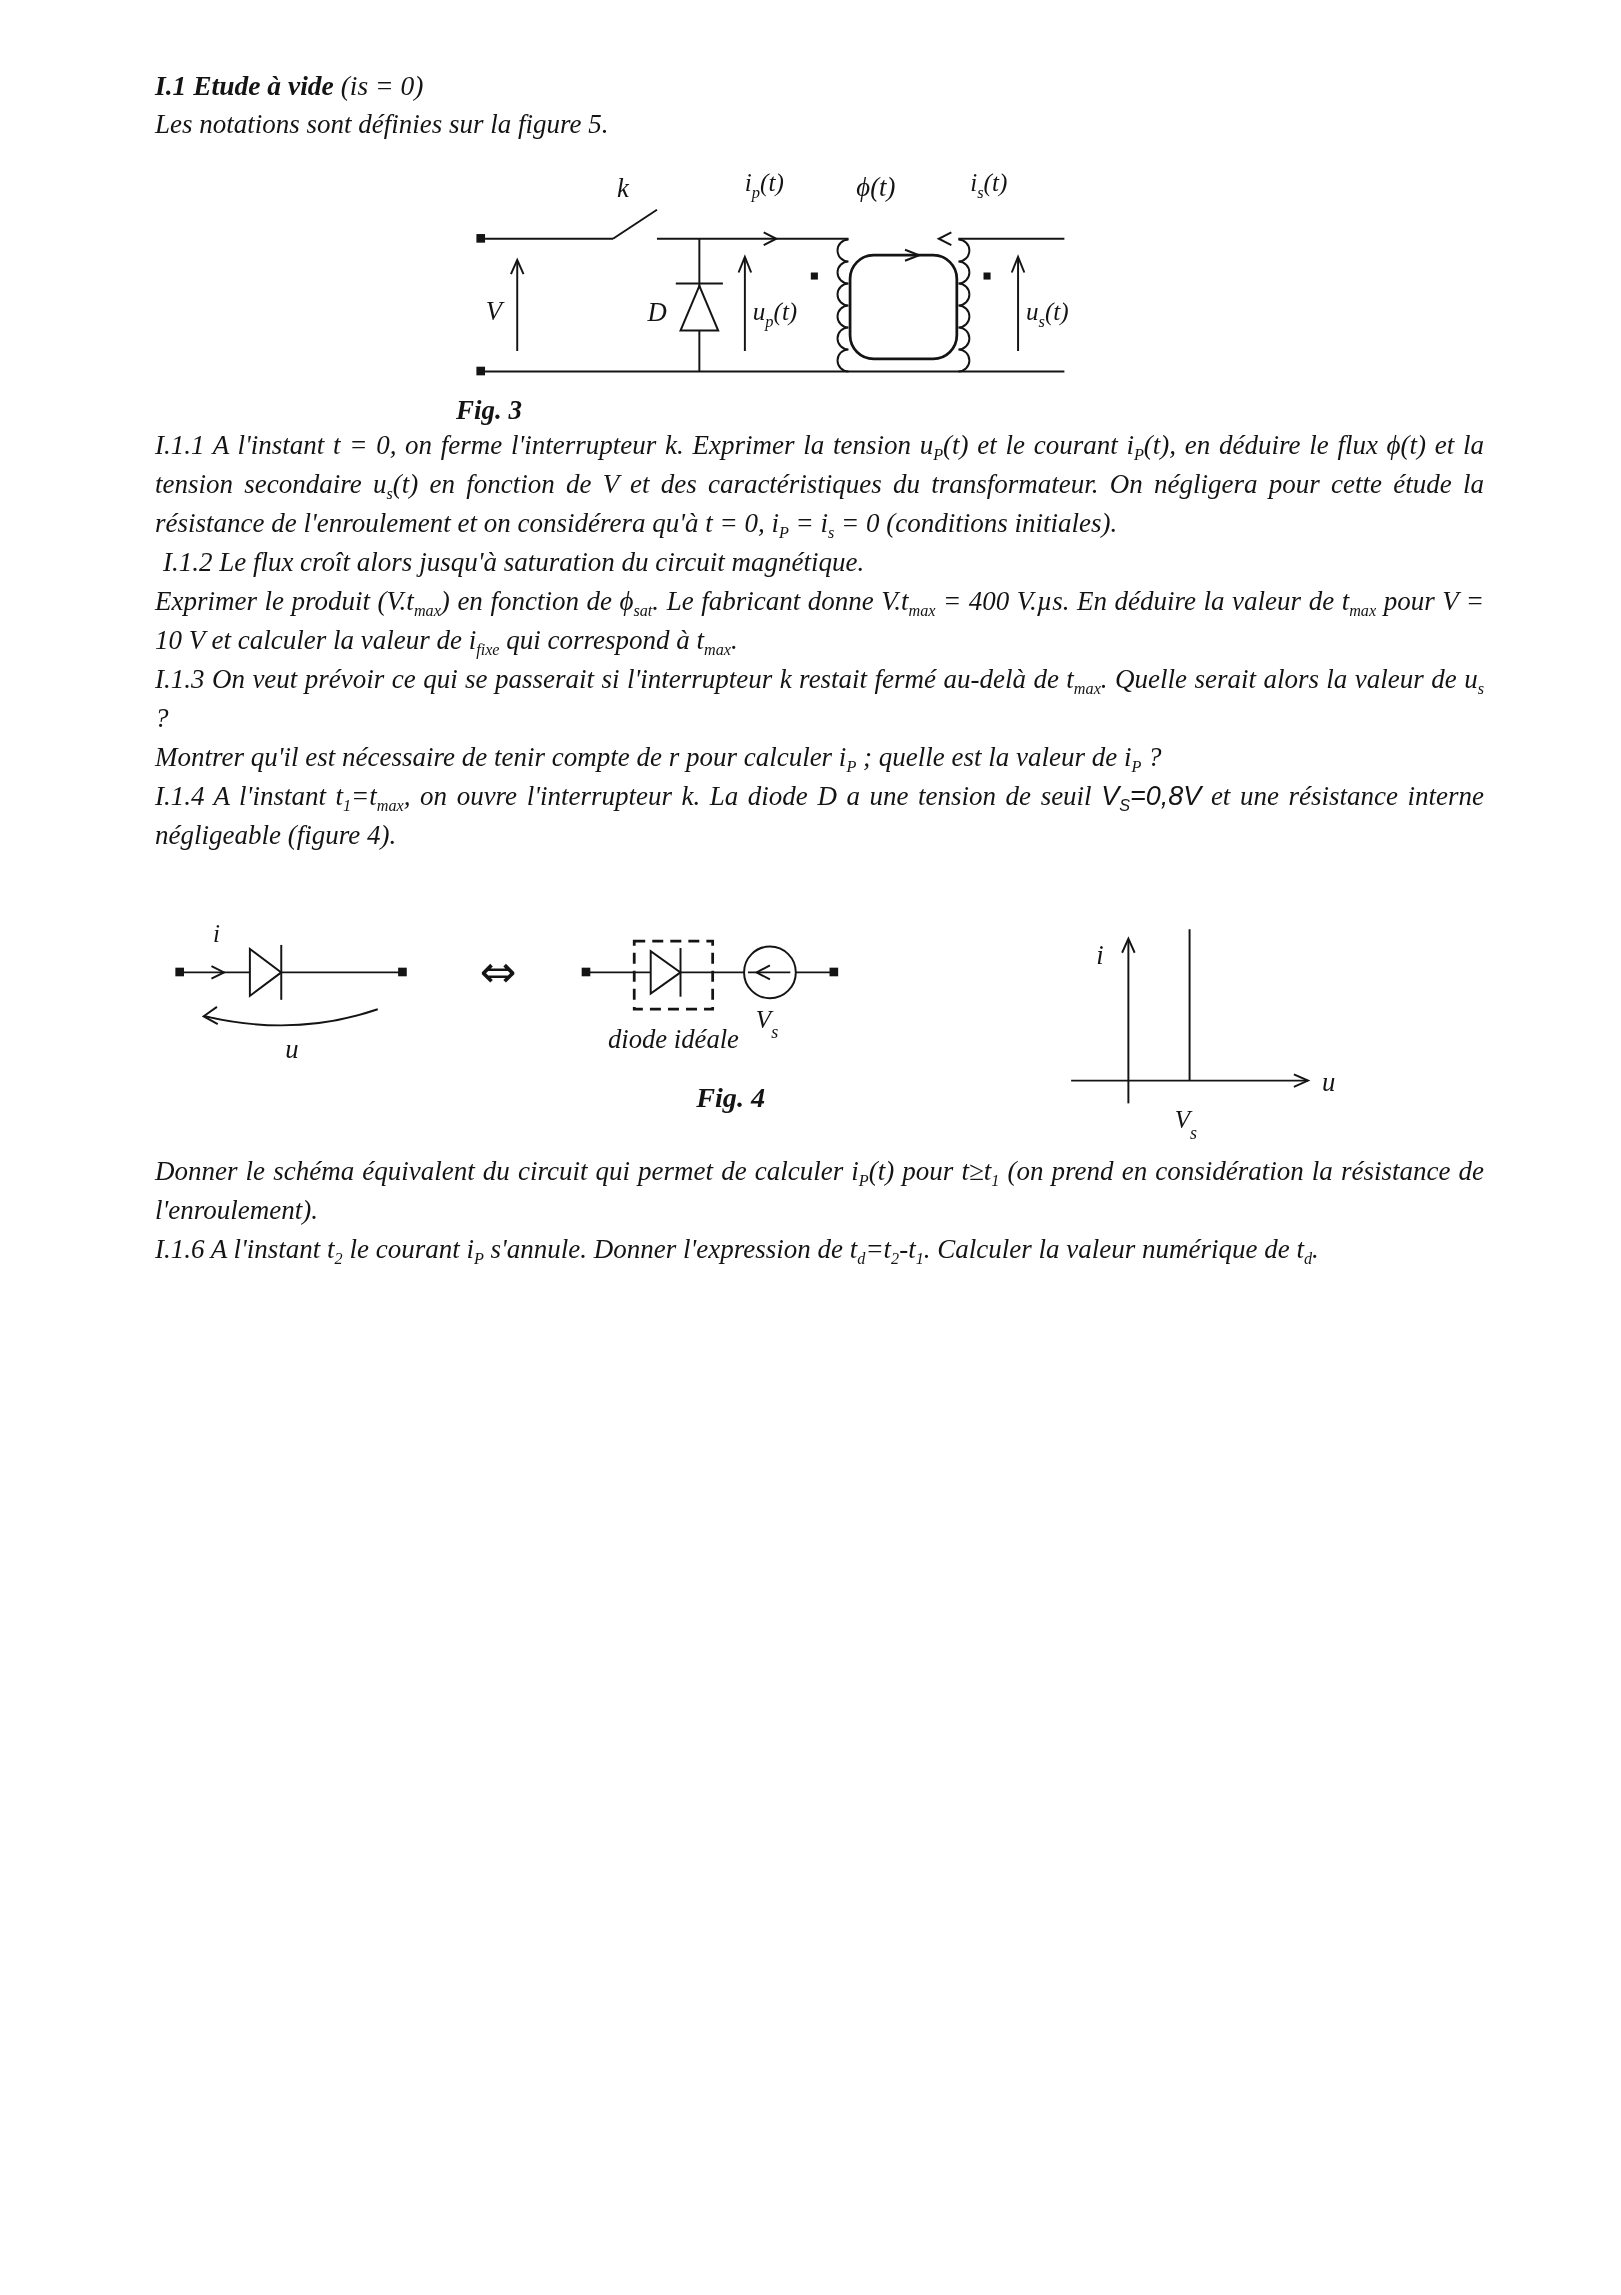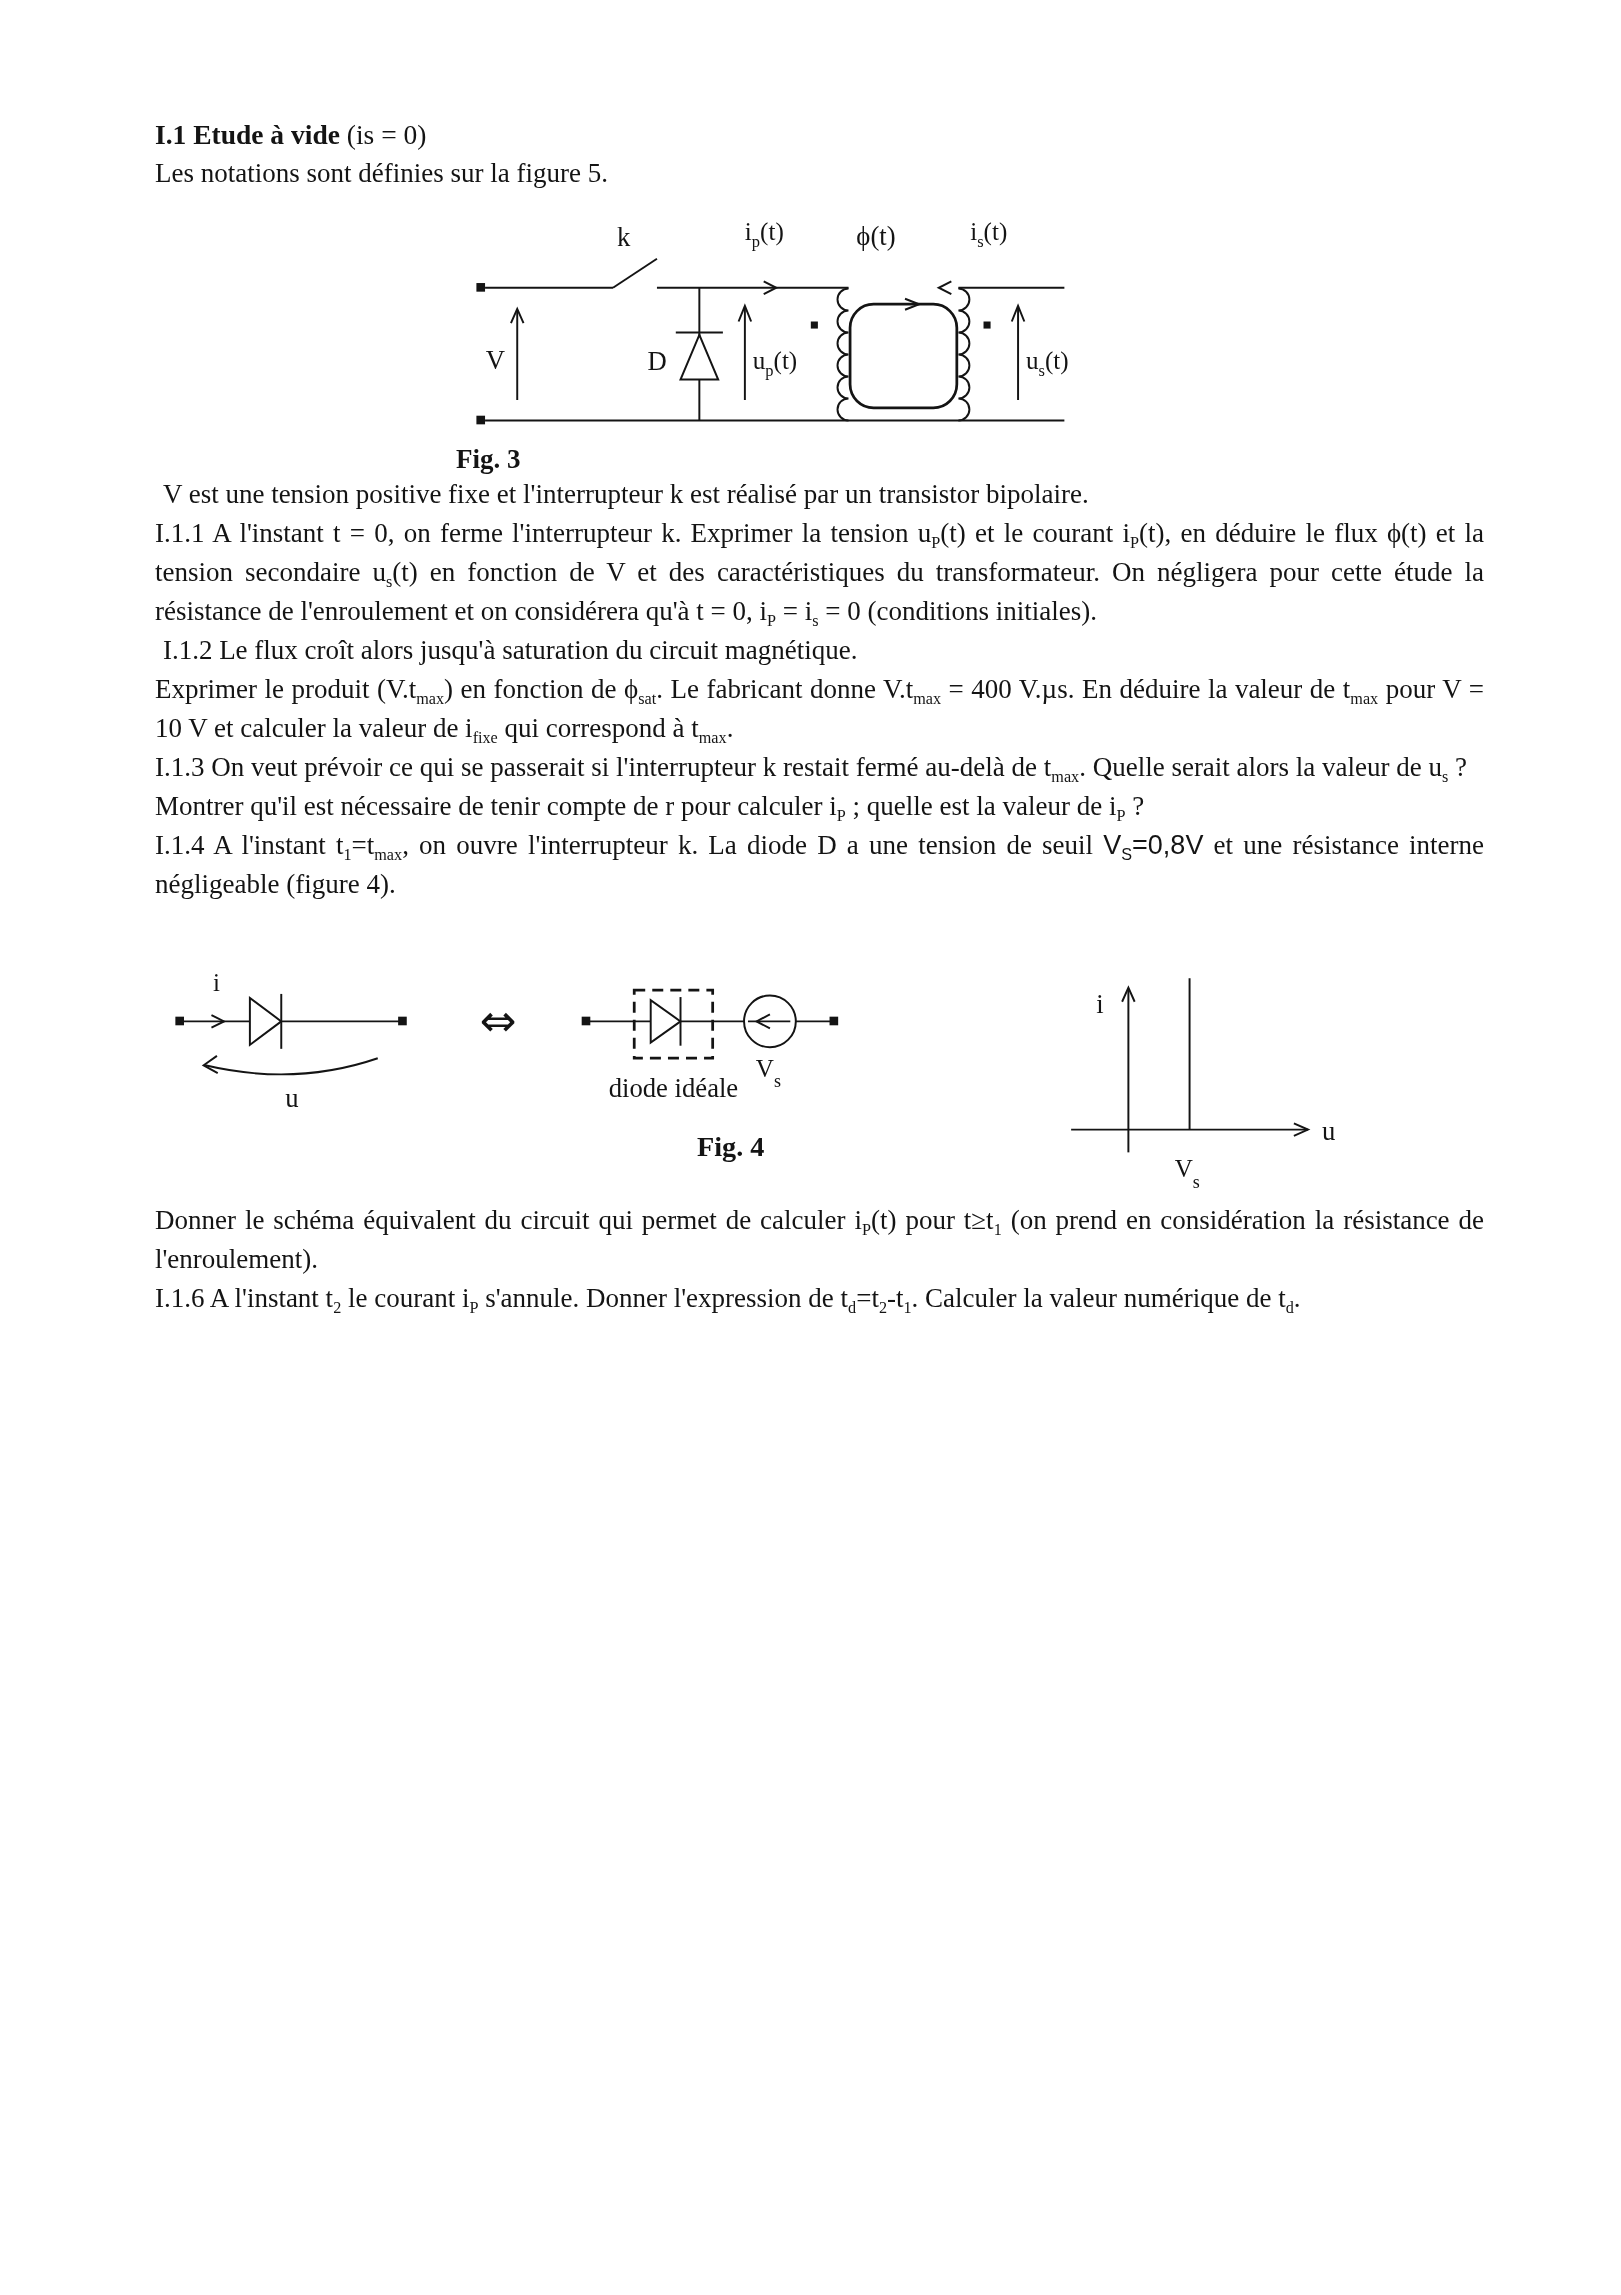--- a/index.html
+++ b/index.html
@@ -1,21 +1,21 @@
 <!DOCTYPE html>
 <html style="font-size:12.6px"><head>
 <meta charset="utf-8">
 <style>
   html,body{margin:0;padding:0;}
   body{
     width:1622px;height:2295px;background:#ffffff;color:#141414;
     font-family:"Liberation Serif","DejaVu Serif",serif;
     overflow:hidden;
   }
-  .page{padding:115px 138px 0 155px;}
+  .page{padding:66px 138px 0 155px;font-style:italic;}
   .doc-title{font-size:27.5px;line-height:39px;}
   .doc-title .b{font-weight:bold;}
   .subtitle{font-size:27px;line-height:39px;}
   p.para{font-size:27px;line-height:39px;text-align:justify;margin:0;}
   .mt36{margin-top:28px;} .mt40{margin-top:31px;} .mt58{margin-top:46px;}
   .mt8{margin-top:6.3px;}
   .indent{text-indent:7.9px;}
   sub{font-size:.6em;line-height:0;}
   .sans{font-family:"Liberation Sans","DejaVu Sans",sans-serif;}
   .fig3wrap{width:628px;margin:20.4px 0 0 301px;}
@@ -83,21 +83,20 @@
       <polyline class="wire" points="631,87 615,95 631,103"></polyline>
       <text class="flab" x="655" y="34"><tspan>i</tspan><tspan dy="9" font-size="21">s</tspan><tspan dy="-9" font-size="32">(t)</tspan></text>
 
       <line class="wire" x1="716" y1="238" x2="716" y2="120"></line>
       <polyline class="wire" points="708,138 716,118 724,138"></polyline>
       <text class="flab" x="726" y="198"><tspan>u</tspan><tspan dy="9" font-size="21">s</tspan><tspan dy="-9" font-size="32">(t)</tspan></text>
     </svg>
     <div class="figcap">Fig. 3</div>
   </div>
 
-  <p class="para mt40 indent">V est une tension positive fixe et l'interrupteur k est réalisé par un transistor bipolaire.</p>
   <p class="para mt36">I.1.1 A l'instant t = 0, on ferme l'interrupteur k. Exprimer la tension u<sub>P</sub>(t) et le courant i<sub>P</sub>(t), en déduire le flux ϕ(t) et la tension secondaire u<sub>s</sub>(t) en fonction de V et des caractéristiques du transformateur. On négligera pour cette étude la résistance de l'enroulement et on considérera qu'à t = 0, i<sub>P</sub> = i<sub>s</sub> = 0 (conditions initiales).</p>
   <p class="para mt36 indent">I.1.2 Le flux croît alors jusqu'à saturation du circuit magnétique.<br>Exprimer le produit (V.t<sub>max</sub>) en fonction de ϕ<sub>sat</sub>. Le fabricant donne V.t<sub>max</sub> = 400 V.µs. En déduire la valeur de t<sub>max</sub> pour V = 10 V et calculer la valeur de i<sub>fixe</sub> qui correspond à t<sub>max</sub>.</p>
   <p class="para mt36">I.1.3 On veut prévoir ce qui se passerait si l'interrupteur k restait fermé au-delà de t<sub>max</sub>. Quelle serait alors la valeur de u<sub>s</sub> ?<br>Montrer qu'il est nécessaire de tenir compte de r pour calculer i<sub>P</sub> ; quelle est la valeur de i<sub>P</sub> ?</p>
   <p class="para mt36">I.1.4 A l'instant t<sub>1</sub>=t<sub>max</sub>, on ouvre l'interrupteur k. La diode D a une tension de seuil <span class="sans">V<sub>S</sub>=0,8V</span> et une résistance interne négligeable (figure 4).</p>
 
   <div class="fig4wrap mt58">
     <svg width="1339" height="251" viewBox="0 0 1706 320">
 
       <rect class="blk" x="42" y="85" width="11" height="11"></rect>
       <rect class="blk" x="326" y="85" width="11" height="11"></rect>

